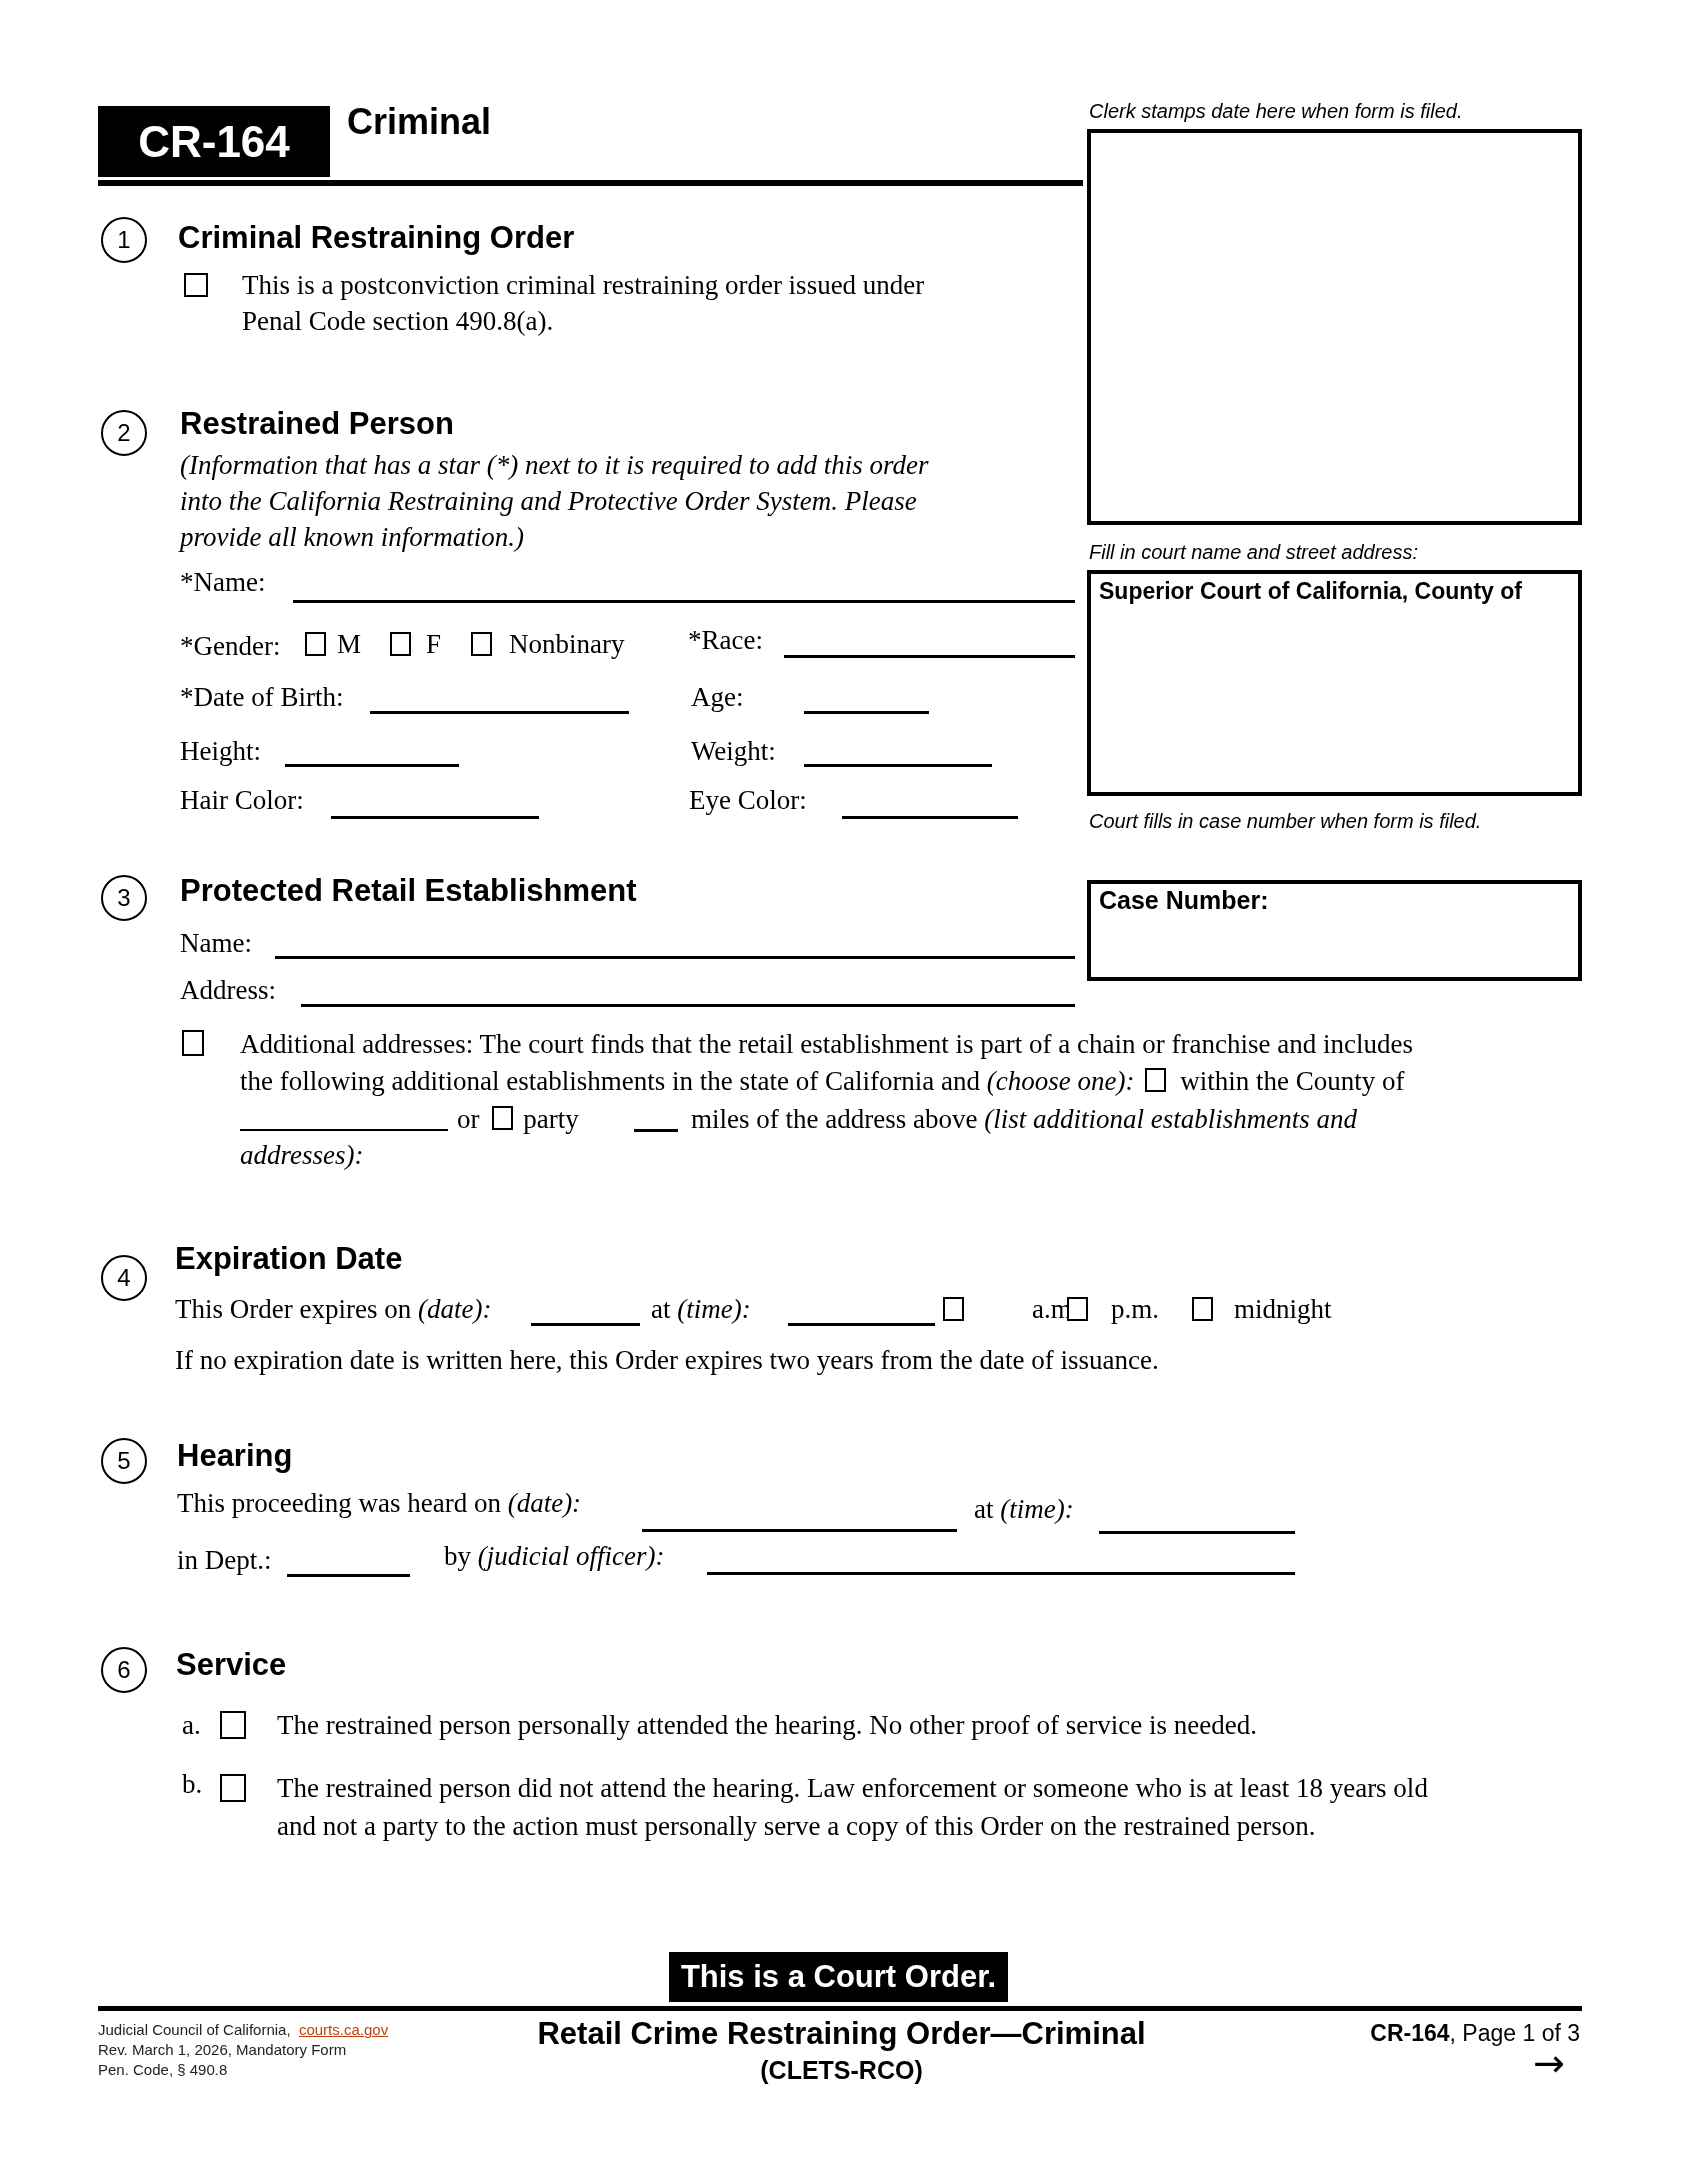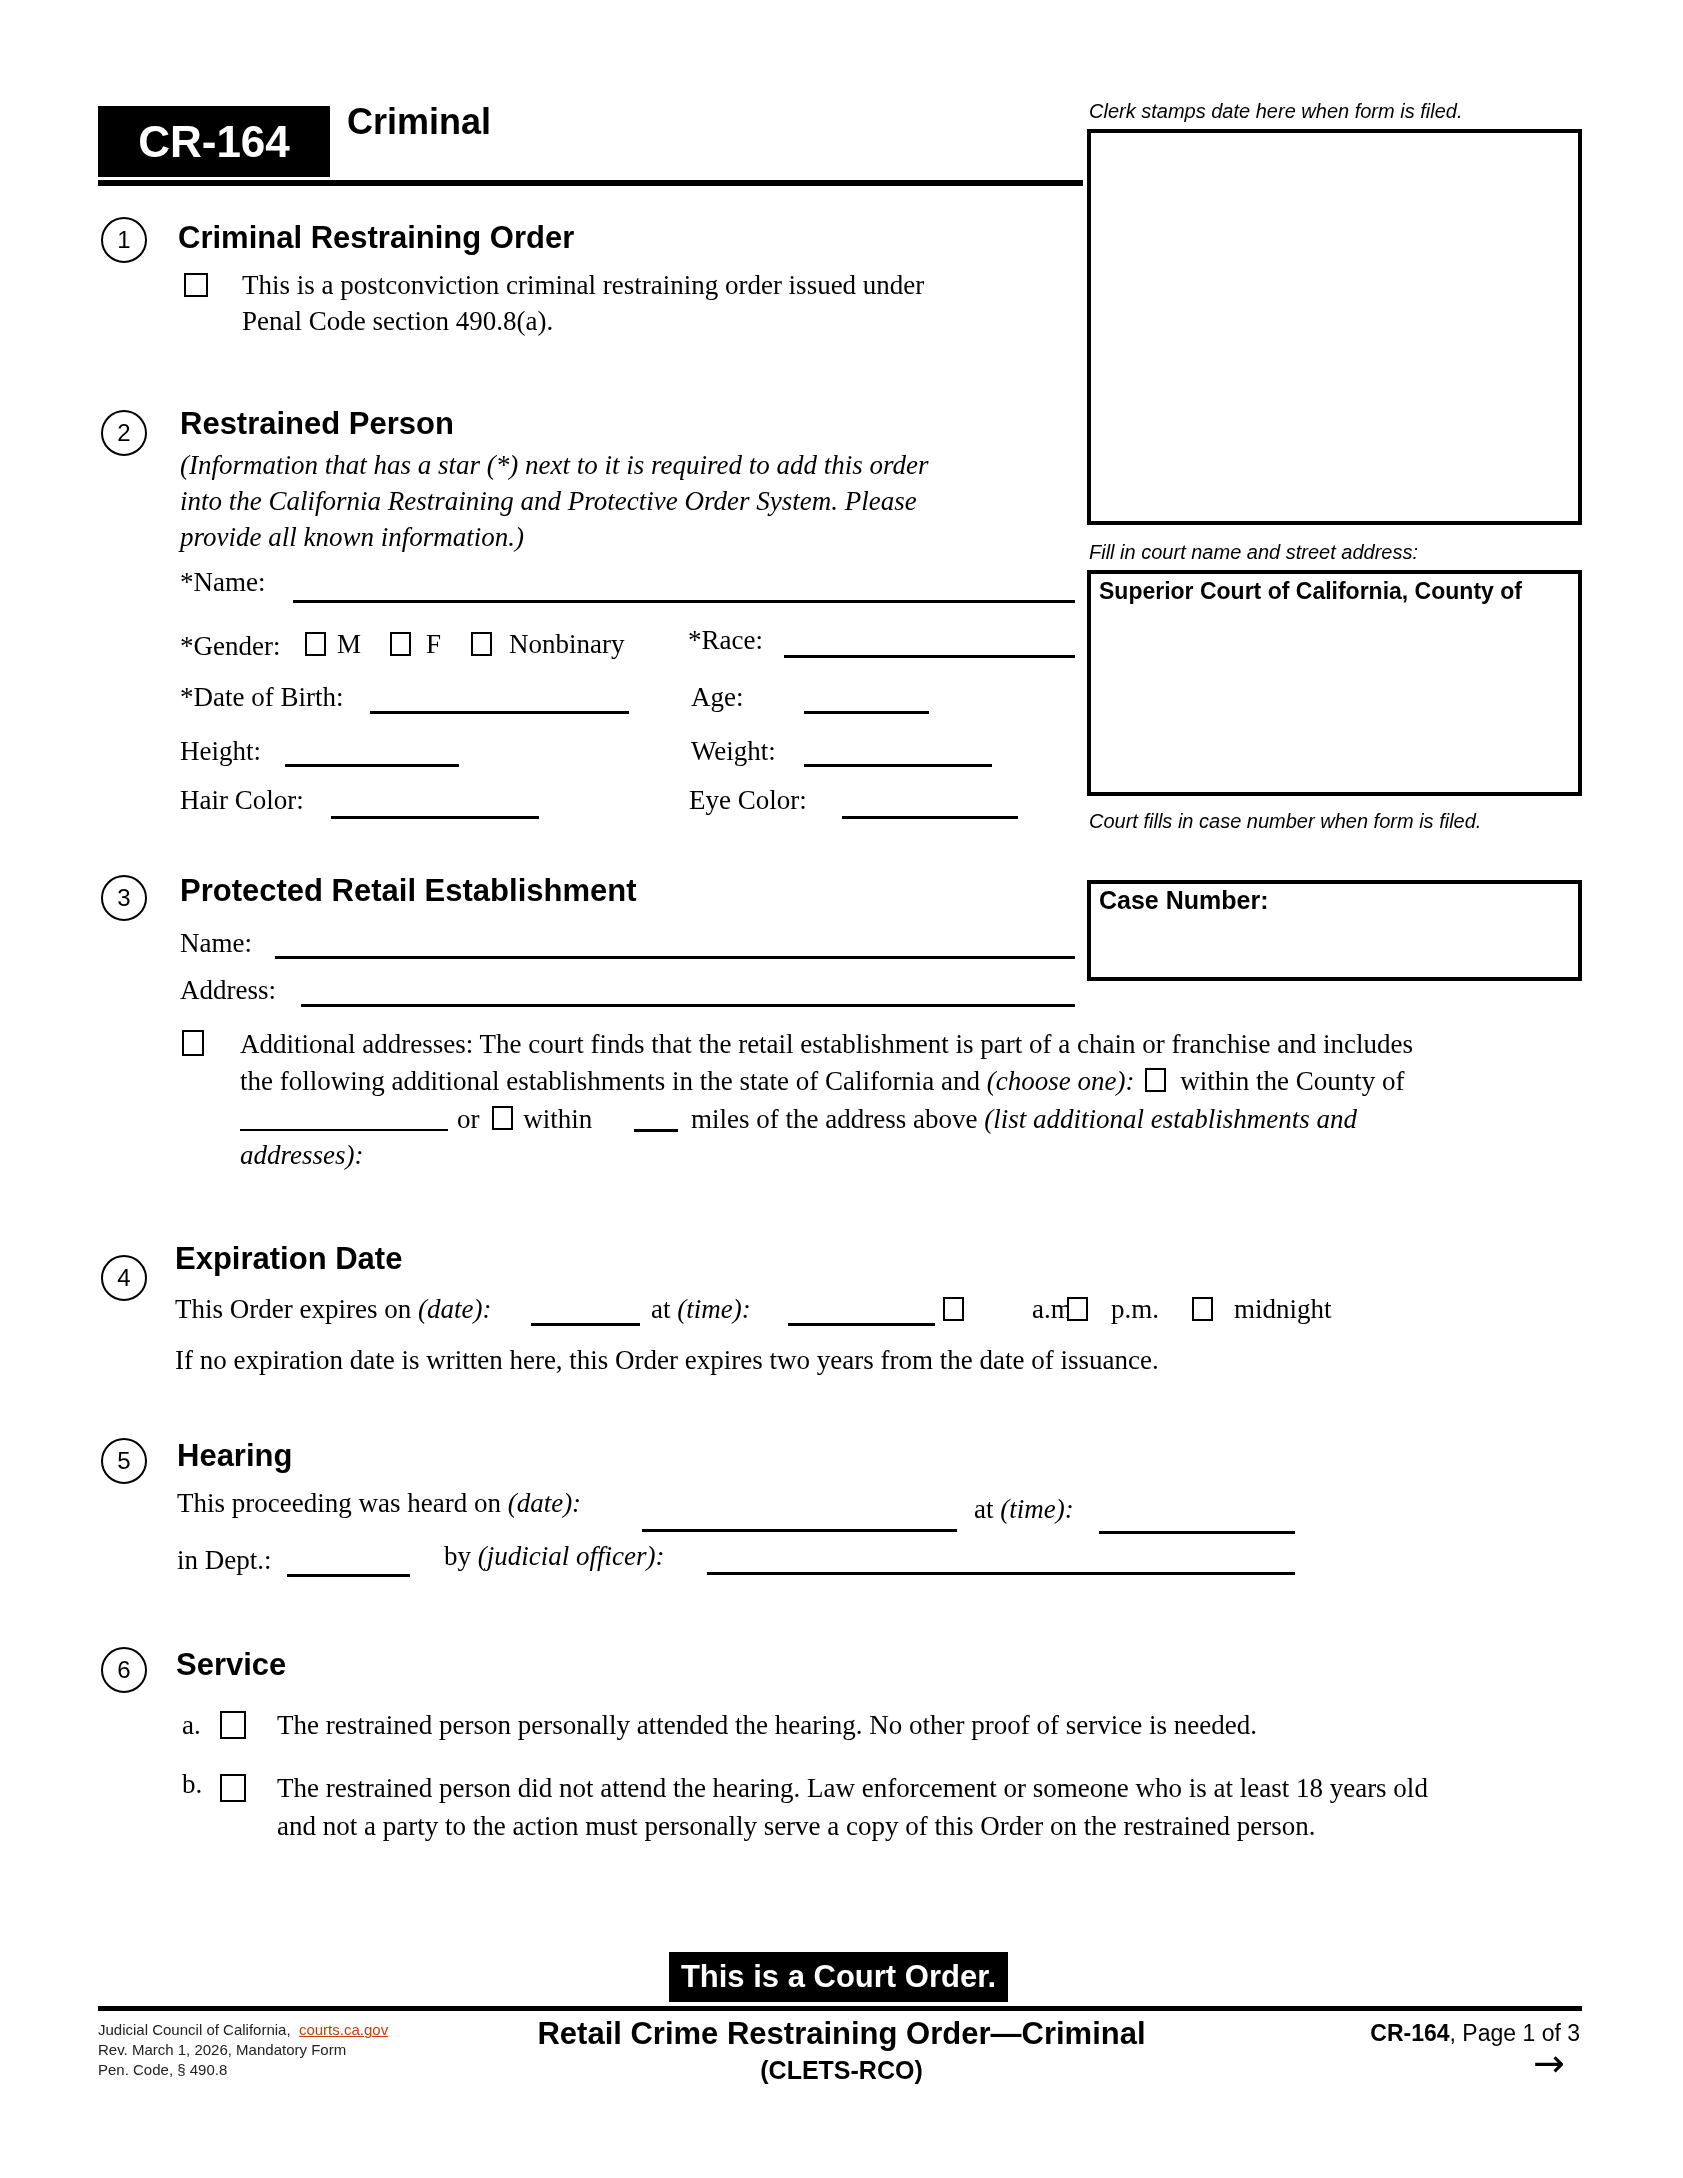--- a/index.html
+++ b/index.html
@@ -114,21 +114,21 @@
 <div class="abs cb" style="left:182px;top:1030px;width:22px;height:26px;"></div>
 <div class="abs txt" style="left:240px;top:1026px;">Additional addresses: The court finds that the retail establishment is part of a chain or franchise and includes</div>
 <div class="abs txt" style="left:240px;top:1063px;">
   <span>the following additional establishments in the state of California and</span>
   <span class="it">(choose one):</span>
   <span class="cb-sm" style="vertical-align:-2px;margin:0 14px 0 4px;"></span><span>within the County of</span>
 </div>
 <div class="abs line" style="left:240px;top:1129px;width:208px;border-bottom-width:2px;"></div>
 <div class="abs txt" style="left:457px;top:1101px;">
   <span>or</span>
-  <span class="cb-sm" style="vertical-align:-2px;margin:0 10px 0 6px;"></span><span>within</span>
+  <span class="cb-sm" style="vertical-align:-2px;margin:0 10px 0 6px;"></span><span>party</span>
 </div>
 <div class="abs line" style="left:634px;top:1129px;width:44px;"></div>
 <div class="abs txt" style="left:691px;top:1101px;">
   <span>miles of the address above</span>
   <span class="it">(list additional establishments and</span>
 </div>
 <div class="abs txt it" style="left:240px;top:1137px;">addresses):</div>
 
 <div class="abs num" style="left:101px;top:1255px;">4</div>
 <div class="abs sec-title" style="left:175px;top:1241px;">Expiration Date</div>

